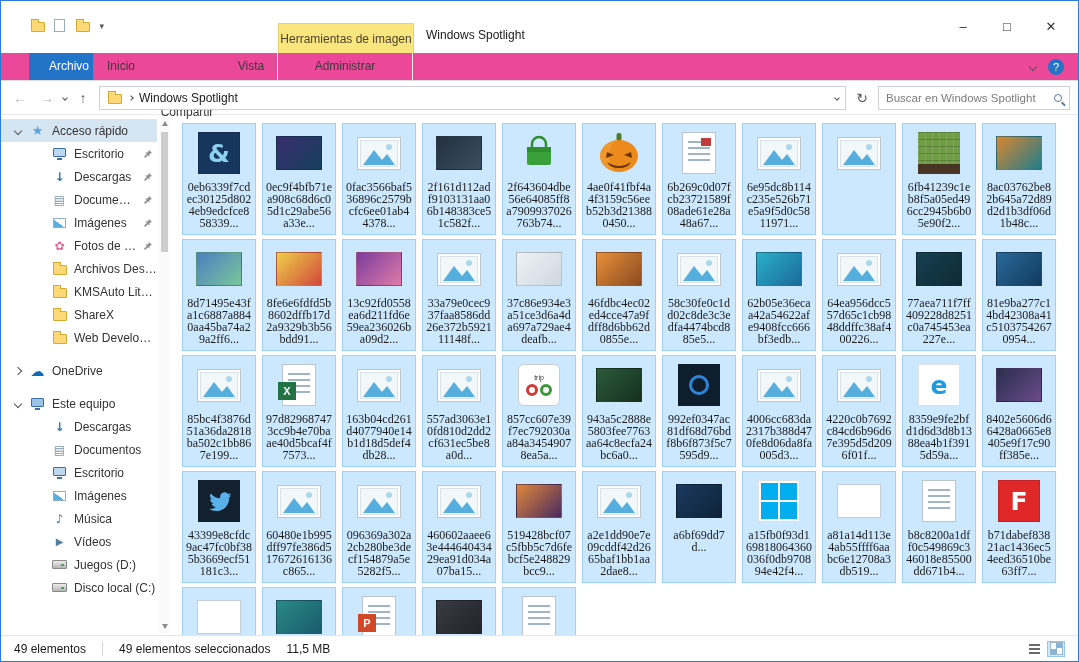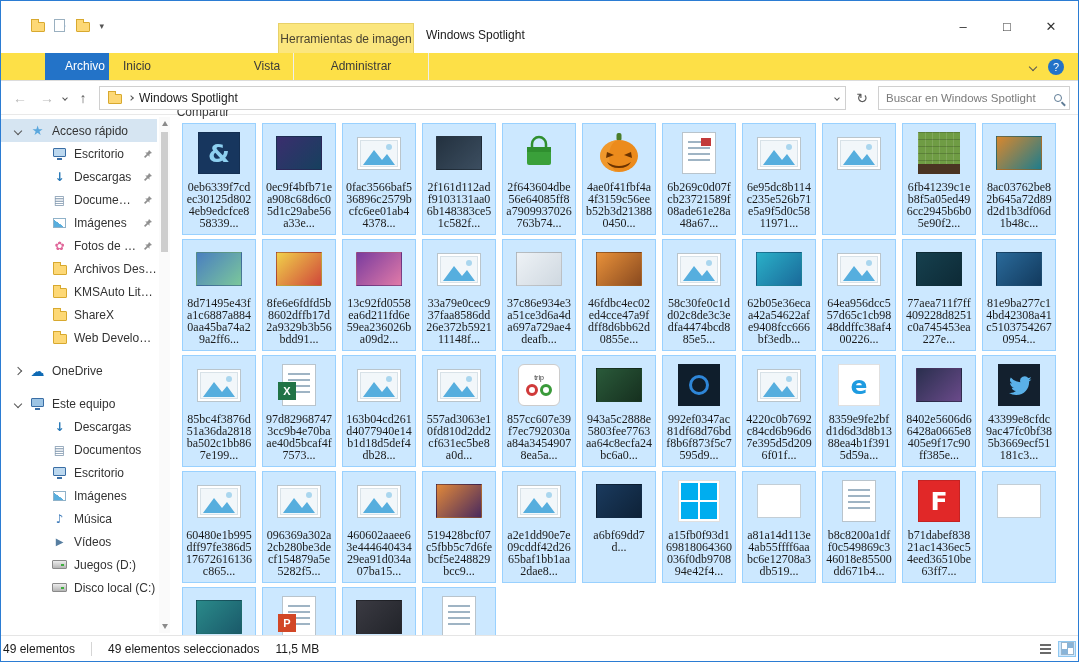--- a/index.html
+++ b/index.html
@@ -13,21 +13,21 @@
   .qat-btn { display:inline-flex; align-items:center; }
   .qdoc { width:11px; height:13px; background:#fff; border:1px solid #9ab0c0; position:relative; }
   .qcheck { color:#2b7cd3; font-size:10px; margin-left:-6px; margin-top:6px; font-weight:bold; }
   .qat-chev { font-size:9px; color:#555; }
   .ctx-tab { position:absolute; left:277px; top:22px; width:136px; height:30px; background:#fbe67e; border:1px solid #e8d169; border-bottom:none; display:flex; align-items:center; justify-content:center; font-size:12px; color:#4a4330; }
   .win-title { position:absolute; left:425px; top:27px; font-size:12px; color:#1a1a1a; }
   .win-controls { position:absolute; right:14px; top:18px; display:flex; gap:18px; }
   .win-controls span { width:26px; text-align:center; font-size:13px; color:#333; cursor:default; }
 
   
-  .tabrow { height:28px; display:flex; align-items:stretch; padding-left:44px; border-bottom:1px solid #dcdcdc; background:#fde047; }
+  .tabrow { height:28px; display:flex; align-items:stretch; padding-left:28px; border-bottom:1px solid #dcdcdc; background:#ec4899; }
   .tab-file { background:#2373c8; color:#fff; padding:6px 20px 0 20px; width:64px; text-align:center; }
   .tab { padding:6px 0 0 0; color:#3a3a3a; text-align:center; }
   .tab.t1 { width:56px; } .tab.t2 { width:76px;margin-top:46px; } .tab.t3 { width:52px; }
   .tab-admin { width:136px; border-left:1px solid #eee; border-right:1px solid #eee; }
   .ribbon-right { margin-left:auto; display:flex; align-items:center; gap:12px; padding-right:14px; }
   .help { width:16px; height:16px; border-radius:50%; background:#2373c8; color:#fff; font-size:11px; display:flex; align-items:center; justify-content:center; }
 
   
   .addrrow { height:34px; display:flex; align-items:center; gap:5px; padding:0 8px; border-bottom:1px solid #e9e9e9; }
   .navbtn { width:22px; text-align:center; font-size:14px; color:#5a5a5a; }
@@ -102,21 +102,21 @@
   .ic-ring i { width:20px; height:20px; border:3px solid #2e86d8; border-radius:50%; display:block; }
   .ic-px { width:42px; height:42px; background:#6f9c44; position:relative; background-image:linear-gradient(rgba(0,0,0,.18) 1px,transparent 1px),linear-gradient(90deg,rgba(255,255,255,.12) 1px,transparent 1px); background-size:7px 7px; display:inline-block; }
   .ic-px::after { content:""; position:absolute; left:0; right:0; bottom:0; height:10px; background:#4a3423; }
   .ic-owl { width:42px; height:42px; background:#fff; border:1px solid #ccc; border-radius:6px; display:flex; flex-direction:column; align-items:center; justify-content:center; gap:3px; }
   .ic-owl .trip { font-size:7px; color:#333; }
   .ic-owl .eyes { display:flex; gap:2px; }
   .ic-owl .eyes i { width:12px; height:12px; border-radius:50%; border:3px solid #d03a3a; display:block; }
   .ic-owl .eyes i.g { border-color:#3a9a3a; }
 
   
-  .statusbar { height:26px; border-top:1px solid #e5e5e5; display:flex; align-items:center; gap:16px; padding:0 2px; font-size:12px; color:#1a1a1a; }
+  .statusbar { height:26px; border-top:1px solid #e5e5e5; display:flex; align-items:center; gap:16px; padding:0 13px; font-size:12px; color:#1a1a1a; }
   .sep { width:1px; height:14px; background:#d5d5d5; }
   .status-views { margin-left:auto; display:flex; gap:4px; }
   .vw { width:18px; height:16px; border:1px solid transparent; display:inline-flex; align-items:center; justify-content:center; }
   .vw-details i { display:block; width:11px; height:2px; background:#6a6a6a; box-shadow:0 4px 0 #6a6a6a, 0 -4px 0 #6a6a6a; }
   .vw-thumbs i { display:block; width:11px; height:11px; background:conic-gradient(#88b4d8 0 25%, #fff 0 50%, #88b4d8 0 75%, #fff 0); outline:1px solid #9ab6cc; }
   .vw.sel { background:#cde8ff; border-color:#90c8f0; }
 </style>
 </head>
 <body>
 
@@ -583,20 +583,31 @@
         </div>
         <div class="tile">
           <div class="ticon">
             <svg width="44" height="33" viewBox="0 0 44 33">
               <rect x="0.5" y="0.5" width="43" height="32" fill="#fff" stroke="#bac5cc"></rect>
               <rect x="3.5" y="3.5" width="37" height="26" fill="#f2f7fa" stroke="#d8e2e8"></rect>
               <path d="M6 28 L17 13 L25 23 L30 17 L38 28 Z" fill="#56aede"></path>
               <circle cx="32" cy="10" r="3" fill="#aad6ee"></circle>
             </svg>
           </div>
+          <div class="tname">4006cc683da2317b388d470fe8d06da8fa005d3...</div>
+        </div>
+        <div class="tile">
+          <div class="ticon">
+            <svg width="44" height="33" viewBox="0 0 44 33">
+              <rect x="0.5" y="0.5" width="43" height="32" fill="#fff" stroke="#bac5cc"></rect>
+              <rect x="3.5" y="3.5" width="37" height="26" fill="#f2f7fa" stroke="#d8e2e8"></rect>
+              <path d="M6 28 L17 13 L25 23 L30 17 L38 28 Z" fill="#56aede"></path>
+              <circle cx="32" cy="10" r="3" fill="#aad6ee"></circle>
+            </svg>
+          </div>
           <div class="tname">4220c0b7692c84cd6b96d67e395d5d2096f01f...</div>
         </div>
         <div class="tile">
           <div class="ticon">
             <span class="ic-tile" style="background:#ffffff;color:#1e9be0">e</span>
           </div>
           <div class="tname">8359e9fe2bfd1d6d3d8b1388ea4b1f3915d59a...</div>
         </div>
         <div class="tile">
           <div class="ticon">

